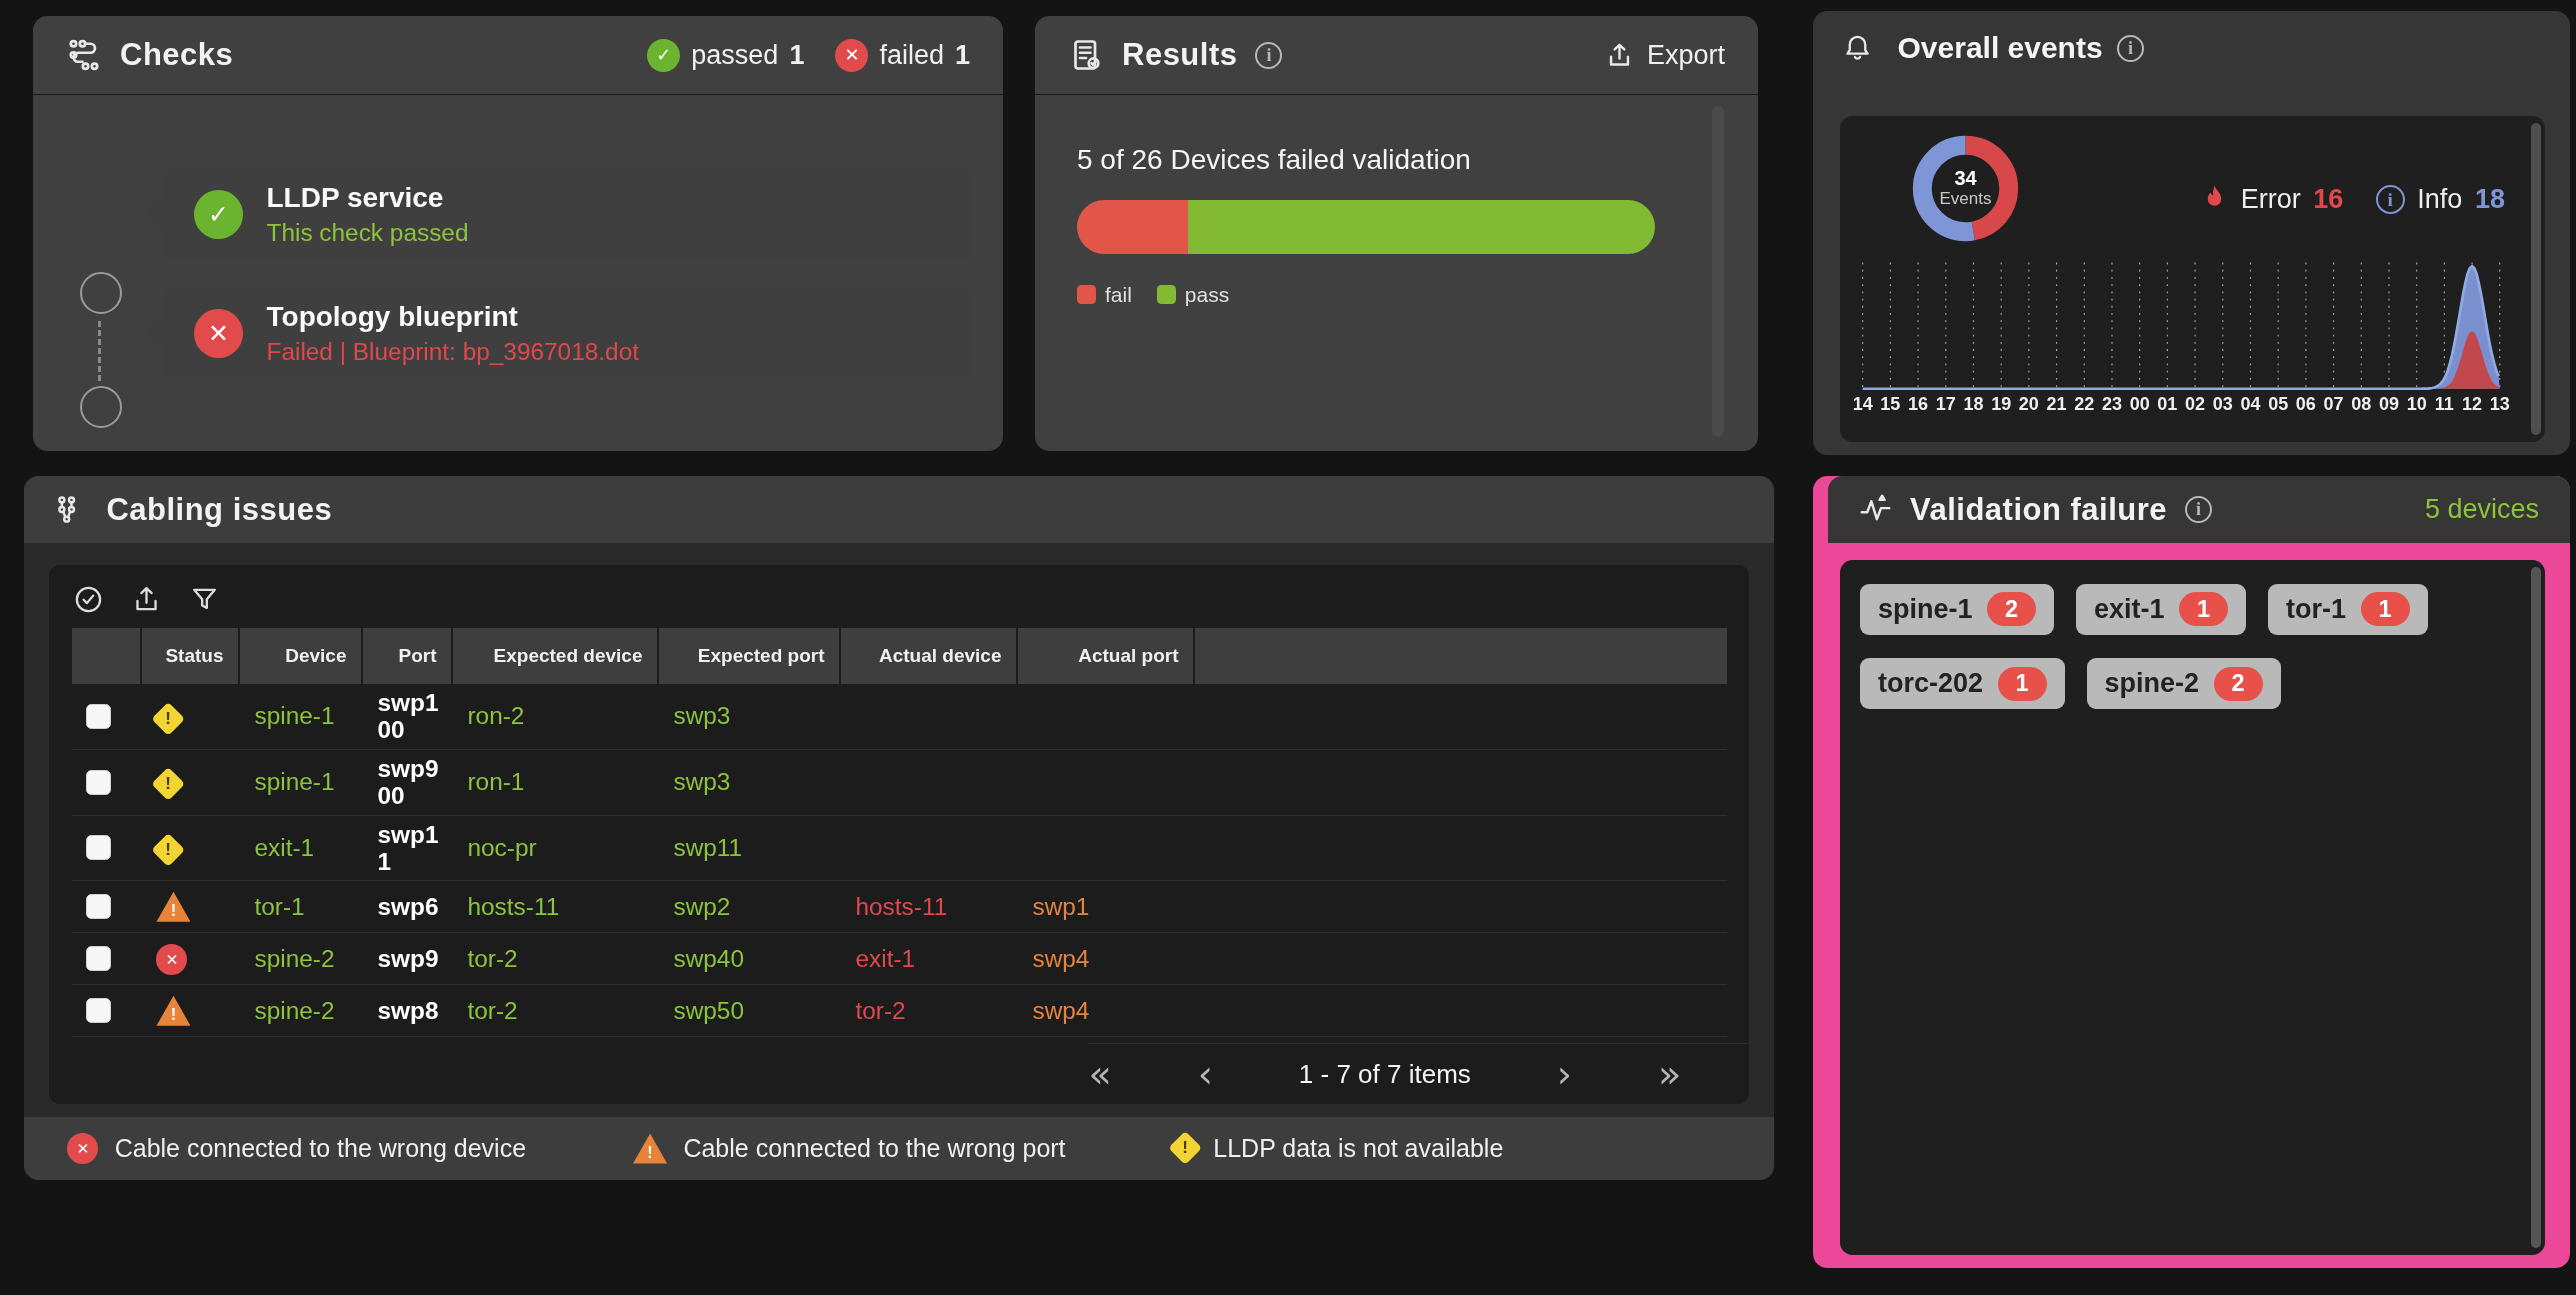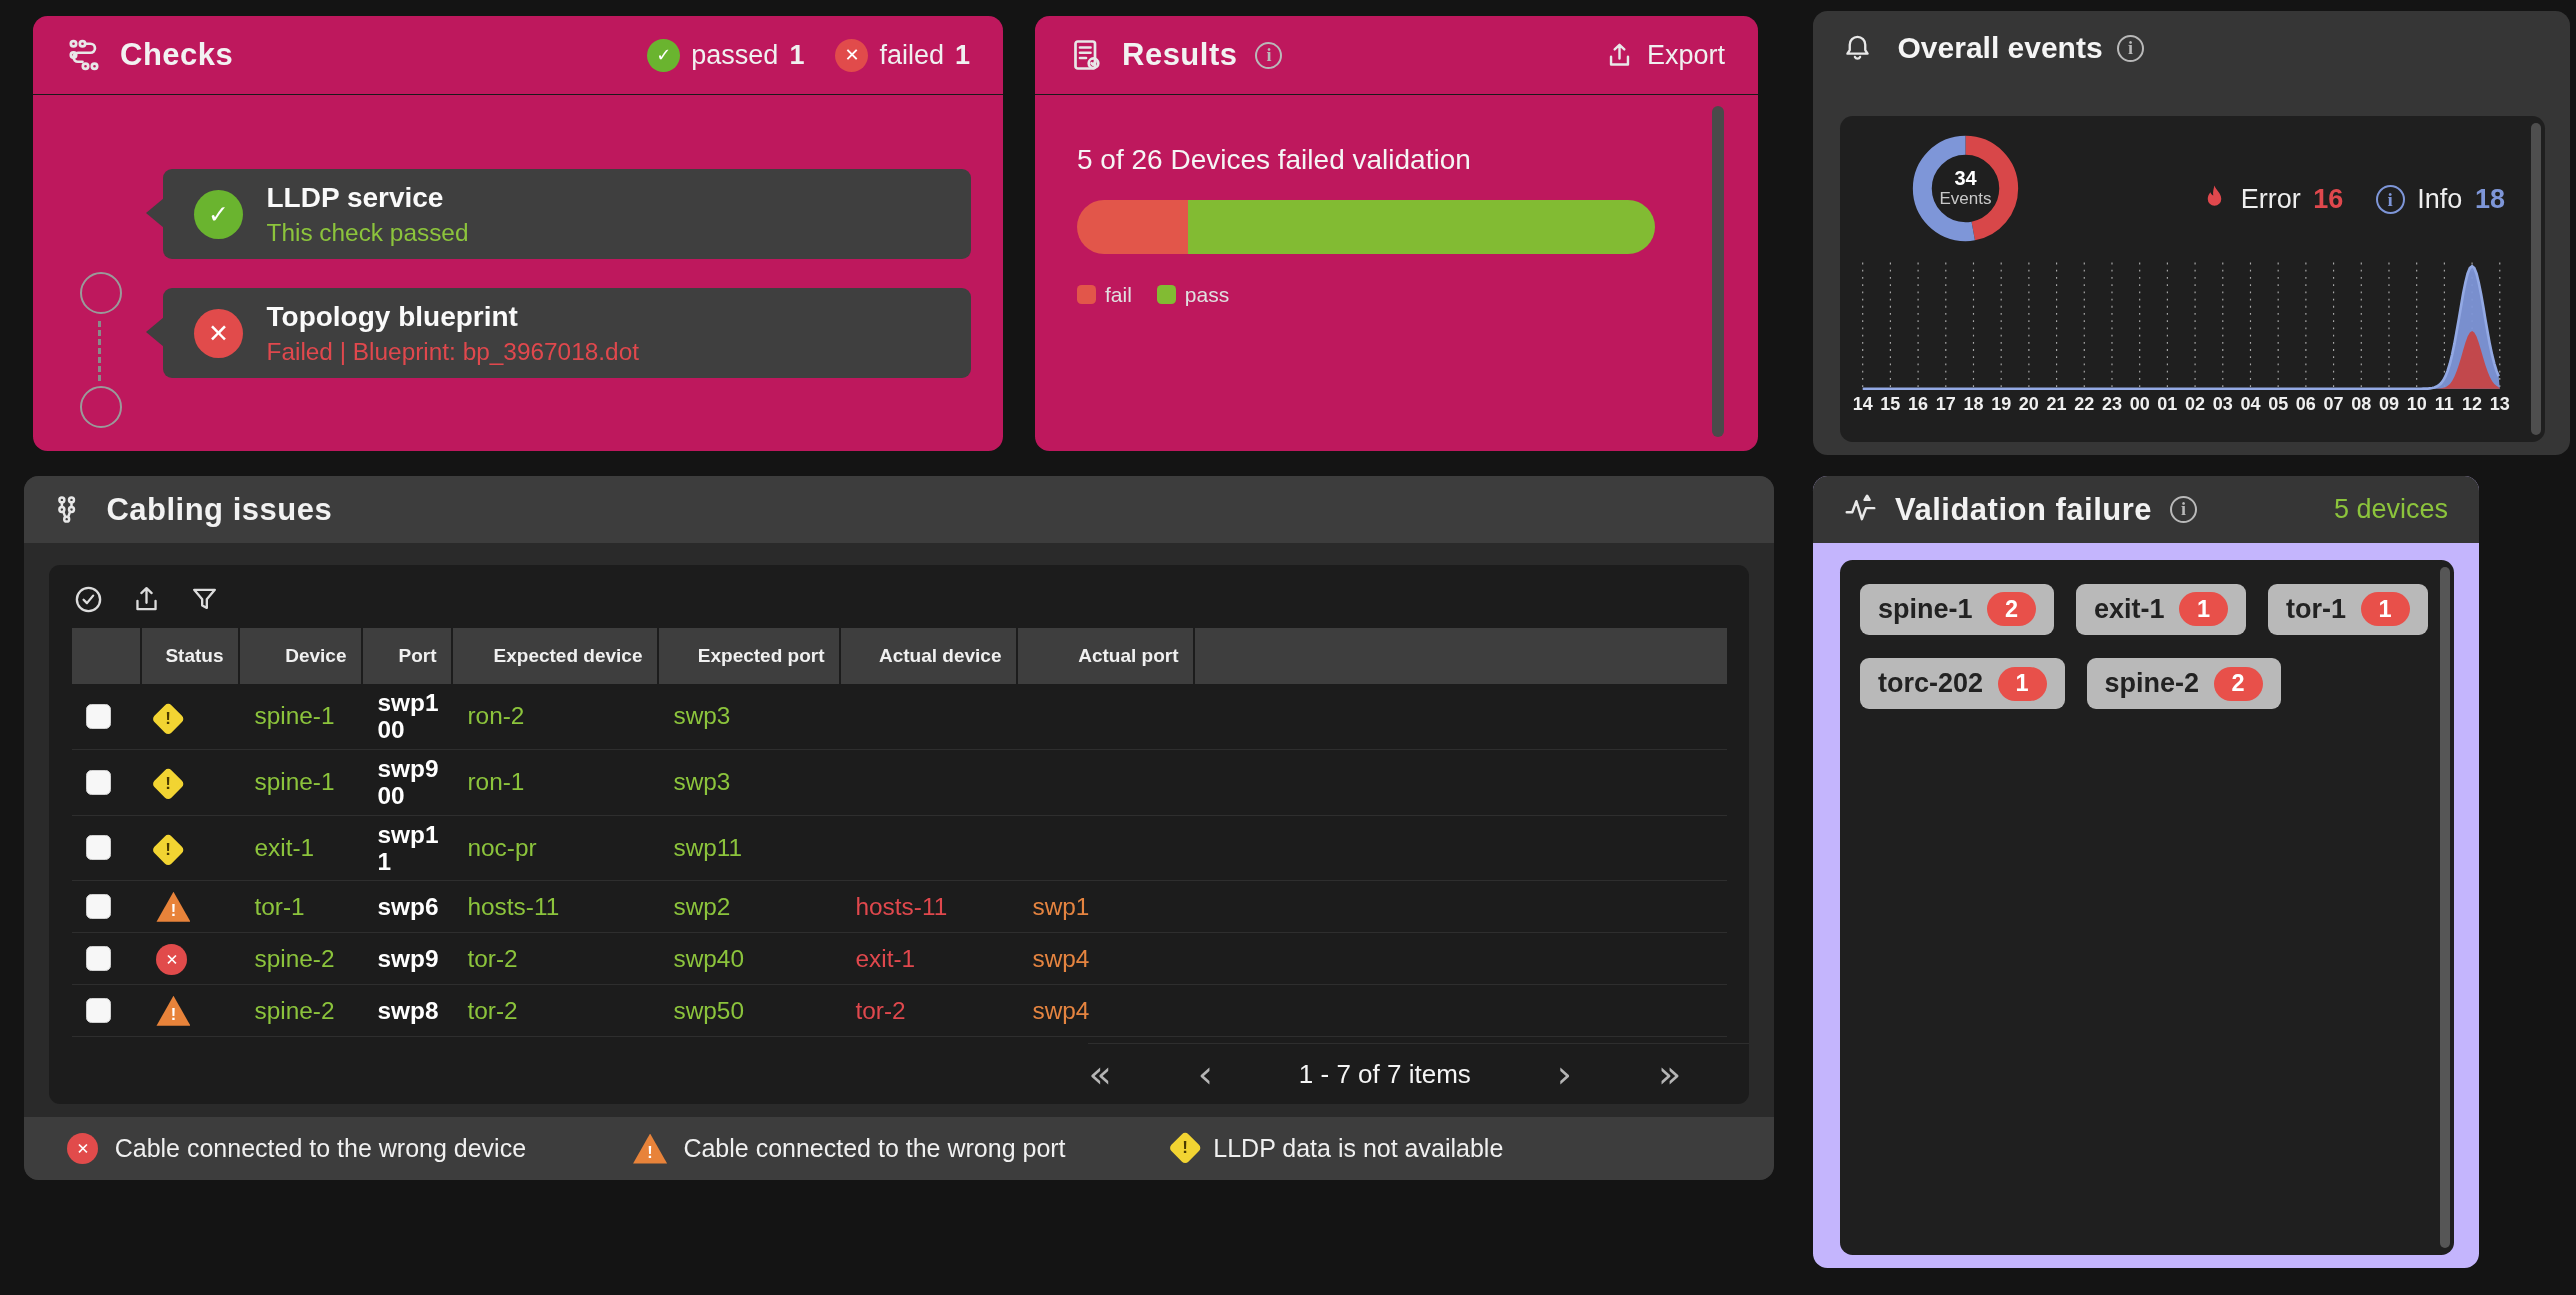--- a/index.html
+++ b/index.html
@@ -1,24 +1,24 @@
 <!DOCTYPE html>
 <html style="font-size:14.5px"><head>
 <meta charset="utf-8">
 <style>
   * { margin:0; padding:0; box-sizing:border-box; }
   body { background:#0e0e0e; font-family:"Liberation Sans","DejaVu Sans",sans-serif; }
   .page { position:relative; width:2576px; height:1295px; background:#141414; overflow:hidden; }
 
-  .panel { position:absolute; background:#be185d; border-radius:14.5px; }
+  .panel { position:absolute; background:#404040; border-radius:14.5px; }
   #checks-panel     { left:33px;   top:16.3px;  width:970px; height:435px; }
   #results-panel    { left:1035px; top:16.3px;  width:723px;  height:435px; }
   #events-panel     { left:1813px; top:11px;  width:757px;  height:444px; background:#363636; }
   #cabling-panel    { left:24.4px;   top:476px; width:1750px; height:704px; background:#2a2a2a; }
-  #validation-panel { left:1813px; top:476px; width:666px;  height:792px; background:#c4b5fd; }
+  #validation-panel { left:1813px; top:476px; width:757px;  height:792px; background:#ec4899;padding-left:15px; }
 
   .panel-header { display:flex; align-items:center; gap:18px; padding:0 33px; height:79px; }
   .hdr-divider { border-bottom:1.8px solid #1a1a1a; }
   .panel-title { font-size:31px; font-weight:bold; color:#f2f2f2; letter-spacing:0.5px; }
   .hdr-icon { width:36px; height:36px; flex:0 0 auto; }
   .hdr-icon svg { width:100%; height:100%; stroke:#e8e8e8; fill:none; stroke-width:1.8; stroke-linecap:round; stroke-linejoin:round; }
 
   .info-ic { width:27px; height:27px; border:2.3px solid #b9b9b9; border-radius:50%; color:#b9b9b9;
              font-size:18px; font-weight:bold; display:flex; align-items:center; justify-content:center; font-family:"Liberation Serif",serif; }
 

